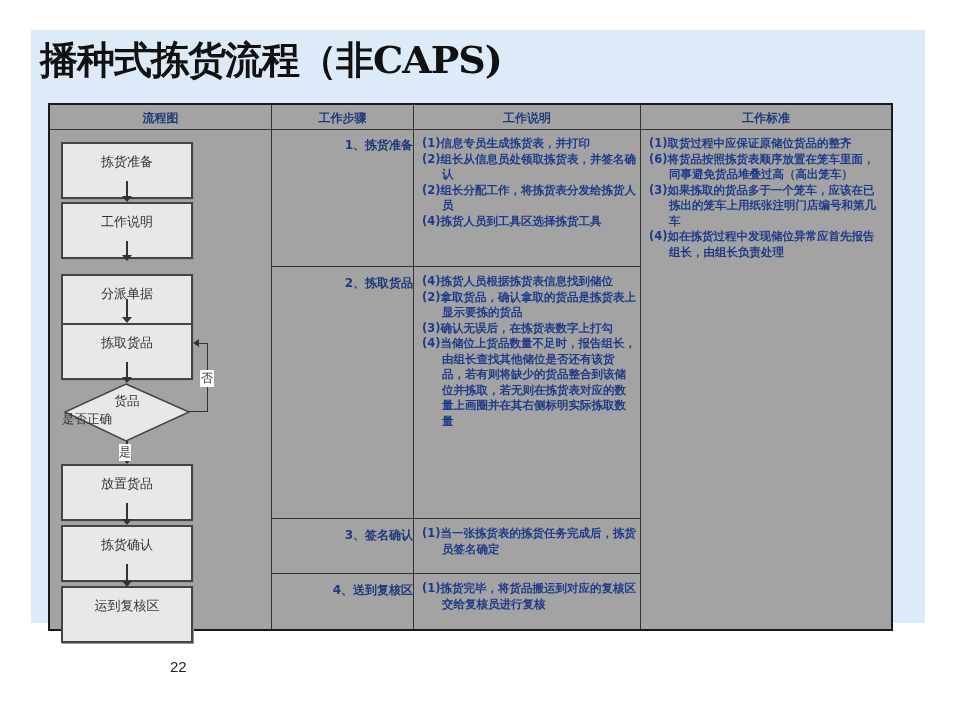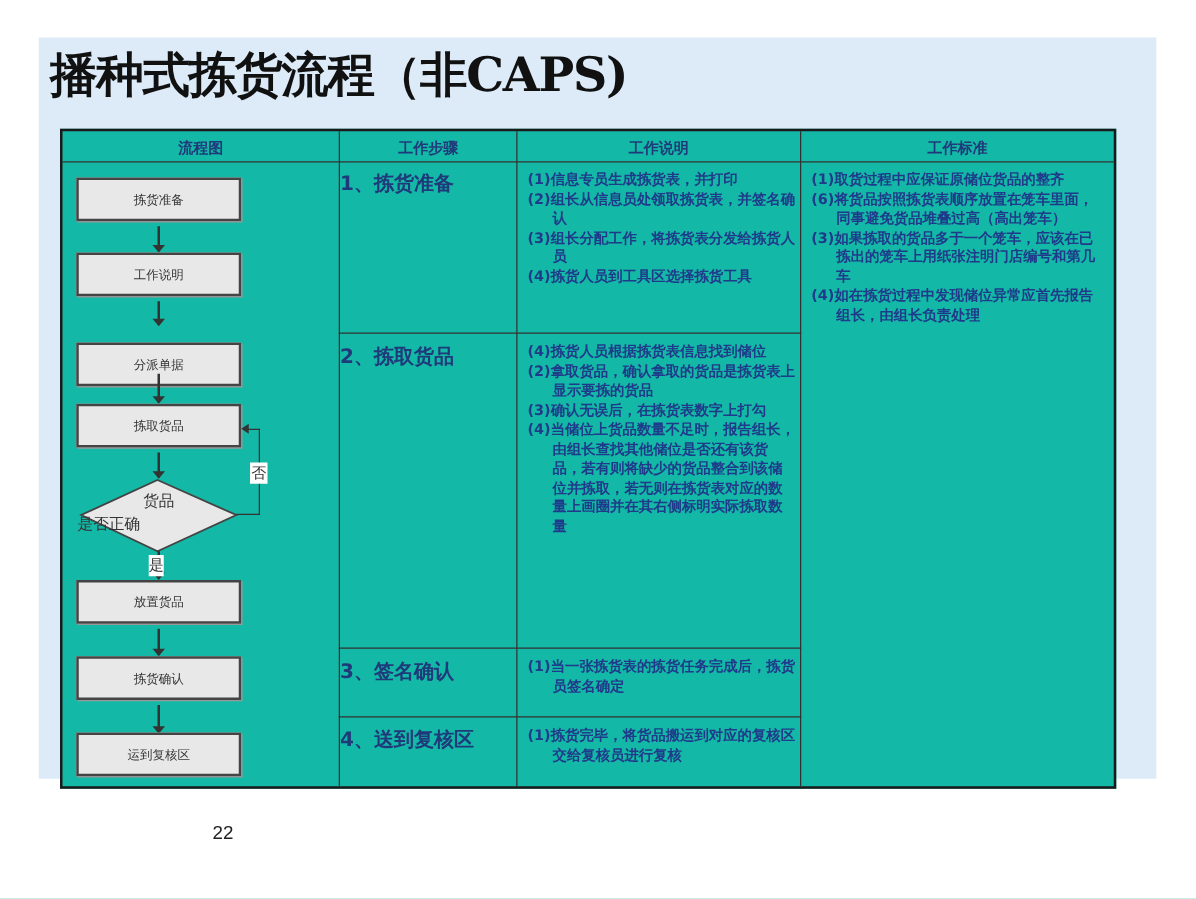--- a/index.html
+++ b/index.html
@@ -13,44 +13,44 @@
     background:#dcebf7;
   }
   .title {
     position:absolute; left:40px; top:32px; height:56px;
     font-family:"DejaVu Serif", serif; font-weight:bold;
     font-size:38px; line-height:56px; color:#111;
     letter-spacing:-1px; white-space:nowrap;
   }
   .table-box {
     position:absolute; left:48px; top:103px; width:845px; height:528px;
-    background:#14b8a6; border:2px solid #1a1a1a; box-sizing:border-box;
+    background:#a3a3a3; border:2px solid #1a1a1a; box-sizing:border-box;
   }
   .vline { position:absolute; top:0; bottom:0; width:1px; background:#333; }
   .hline { position:absolute; height:1px; background:#333; }
   .hdr {
     position:absolute; top:0; height:26px; line-height:26px;
     text-align:center; font-weight:bold; font-size:12px; color:#1f3a7a;
     font-family:"DejaVu Sans", sans-serif;
   }
   .step {
-    position:absolute; font-weight:bold; font-size:16px; color:#1f3a7a;
-    font-family:"DejaVu Sans", sans-serif; text-align:left;
+    position:absolute; font-weight:bold; font-size:12px; color:#1f3a7a;
+    font-family:"DejaVu Sans", sans-serif; text-align:right;
   }
   .desc {
     position:absolute; font-weight:bold; font-size:11.5px; line-height:15.5px;
     color:#1f3a8a; font-family:"DejaVu Sans", sans-serif;
   }
   .desc .item { display:block; padding-left:20px; text-indent:-20px; }
   .fbox {
-    position:absolute; width:132px; height:35px; box-sizing:border-box;
+    position:absolute; width:132px; height:57px; box-sizing:border-box;
     background:#e8e8e8; border:2px solid #444;
     box-shadow:1px 1px 0 #999;
-    text-align:center; line-height:35px; font-size:10px; color:#333;
-    font-family:Liberation Mono, monospace;
+    text-align:center; line-height:35px; font-size:13px; color:#333;
+    font-family:Liberation Sans, sans-serif;
   }
   .arrow-v { position:absolute; width:2px; background:#333; }
   .arrow-v::after {
     content:""; position:absolute; left:-4px; bottom:-1px;
     border-left:5px solid transparent; border-right:5px solid transparent;
     border-top:6px solid #333;
   }
   .label-small { position:absolute; font-size:12px; color:#333; font-family:"DejaVu Serif", serif; }
   .page-num {
     position:absolute; left:170px; top:658px; font-size:15px; color:#222;
@@ -82,21 +82,21 @@
   <div class="hdr" style="left:591px; width:250px;">工作标准</div>
 
   <div class="step" style="left:222px; width:141px; top:32px;">1、拣货准备</div>
   <div class="step" style="left:222px; width:141px; top:170px;">2、拣取货品</div>
   <div class="step" style="left:222px; width:141px; top:422px;">3、签名确认</div>
   <div class="step" style="left:222px; width:141px; top:477px;">4、送到复核区</div>
 
   <div class="desc" style="left:372px; width:214px; top:31px;">
     <span class="item">(1)信息专员生成拣货表，并打印</span>
     <span class="item">(2)组长从信息员处领取拣货表，并签名确认</span>
-    <span class="item">(3)组长分配工作，将拣货表分发给拣货人员</span>
+    <span class="item">(2)组长分配工作，将拣货表分发给拣货人员</span>
     <span class="item">(4)拣货人员到工具区选择拣货工具</span>
   </div>
   <div class="desc" style="left:372px; width:214px; top:169px;">
     <span class="item">(4)拣货人员根据拣货表信息找到储位</span>
     <span class="item">(2)拿取货品，确认拿取的货品是拣货表上显示要拣的货品</span>
     <span class="item">(3)确认无误后，在拣货表数字上打勾</span>
     <span class="item">(4)当储位上货品数量不足时，报告组长，由组长查找其他储位是否还有该货品，若有则将缺少的货品整合到该储位并拣取，若无则在拣货表对应的数量上画圈并在其右侧标明实际拣取数量</span>
   </div>
   <div class="desc" style="left:372px; width:214px; top:421px;">
     <span class="item">(1)当一张拣货表的拣货任务完成后，拣货员签名确定</span>

